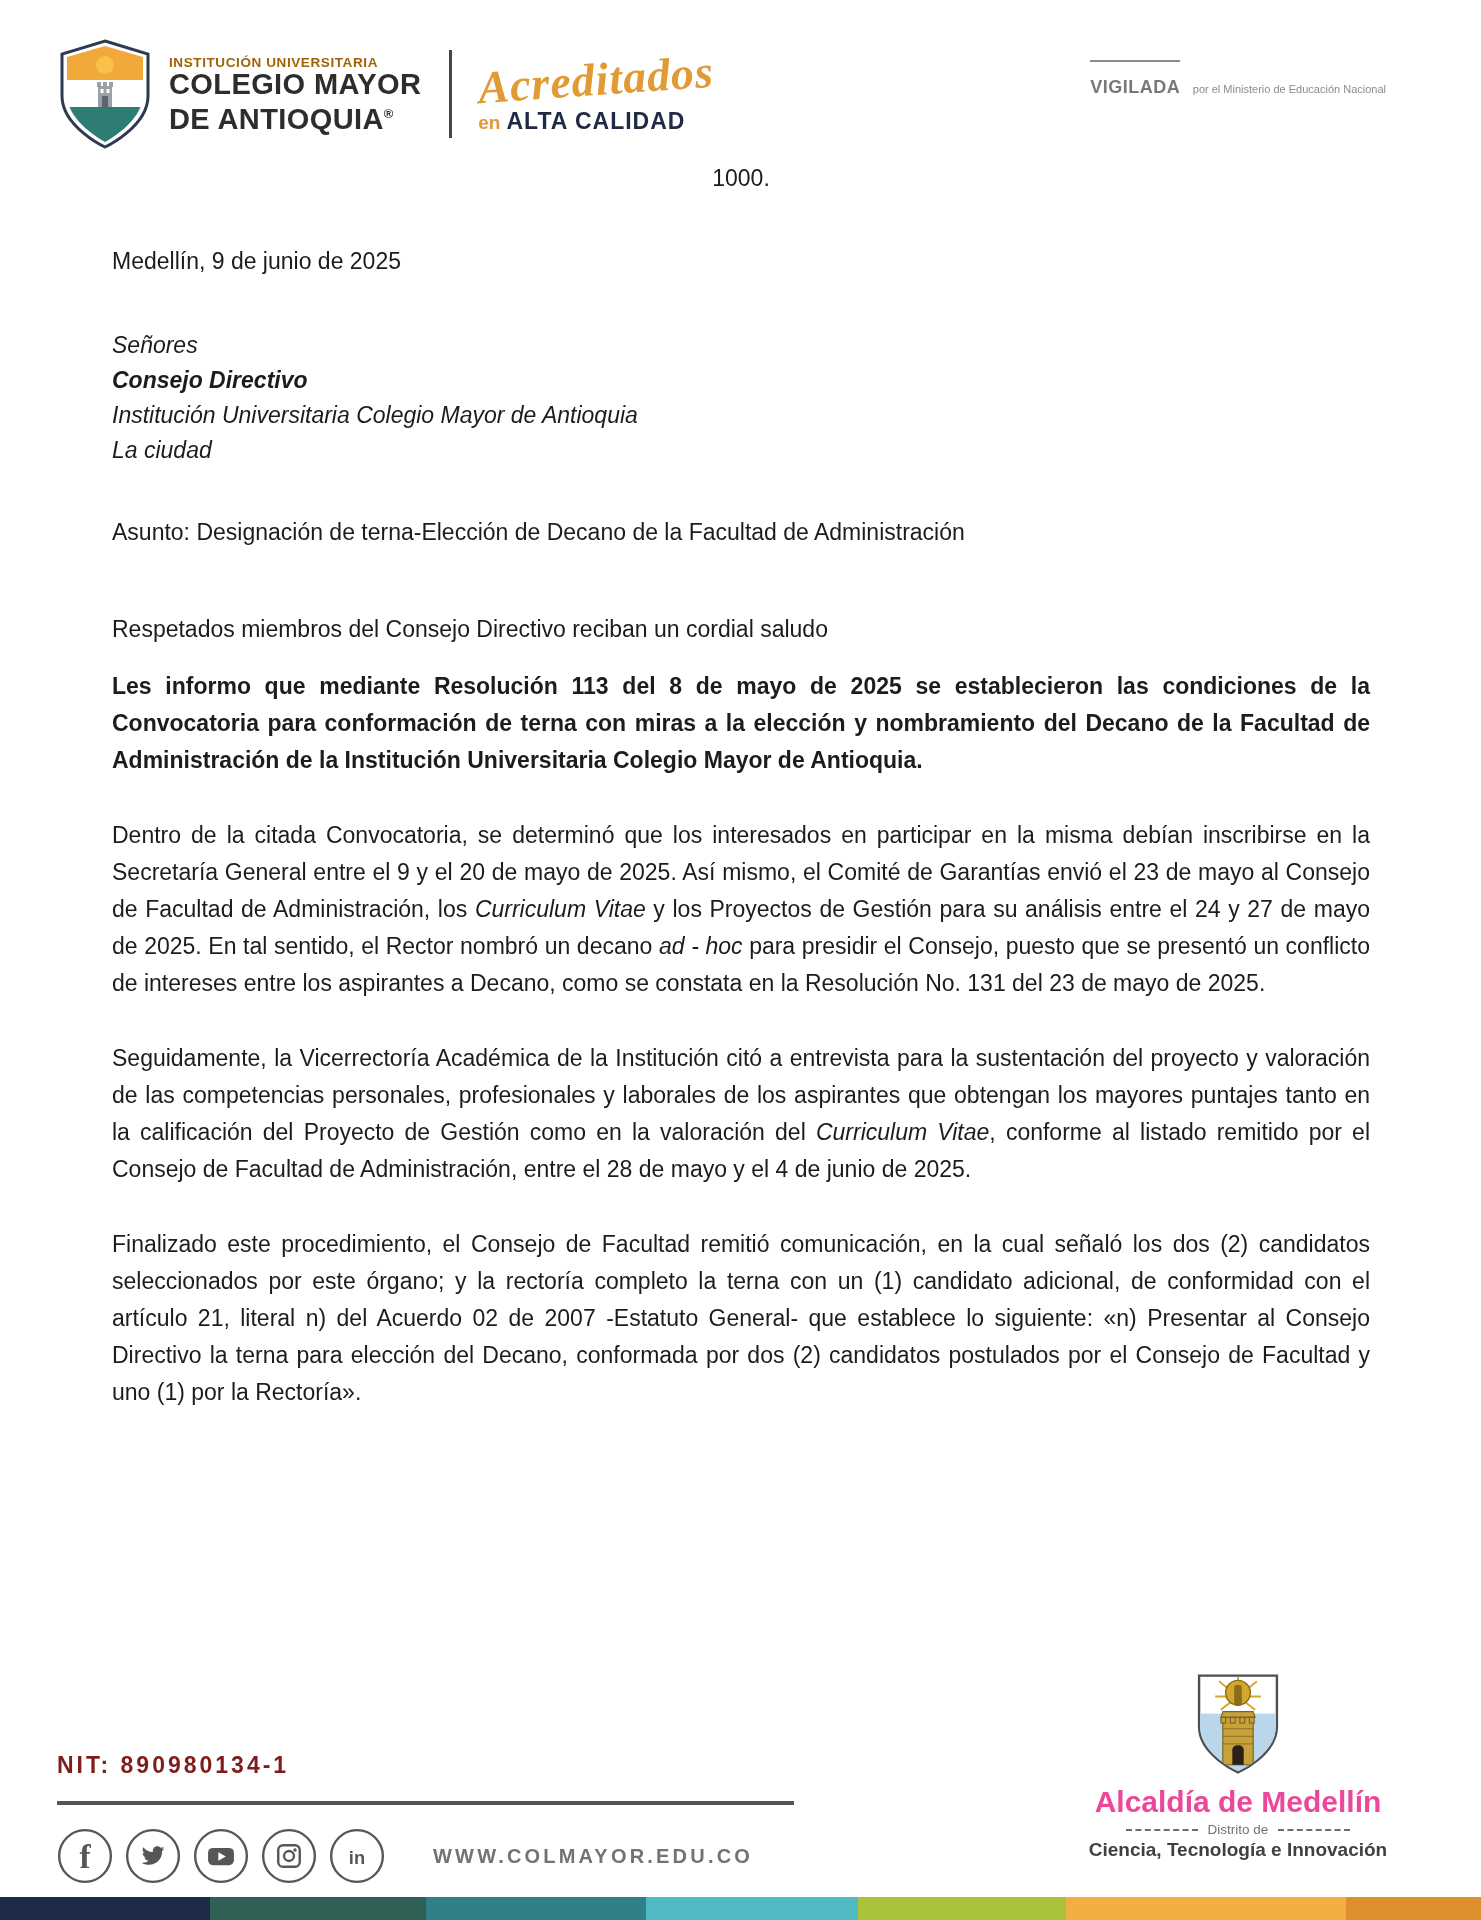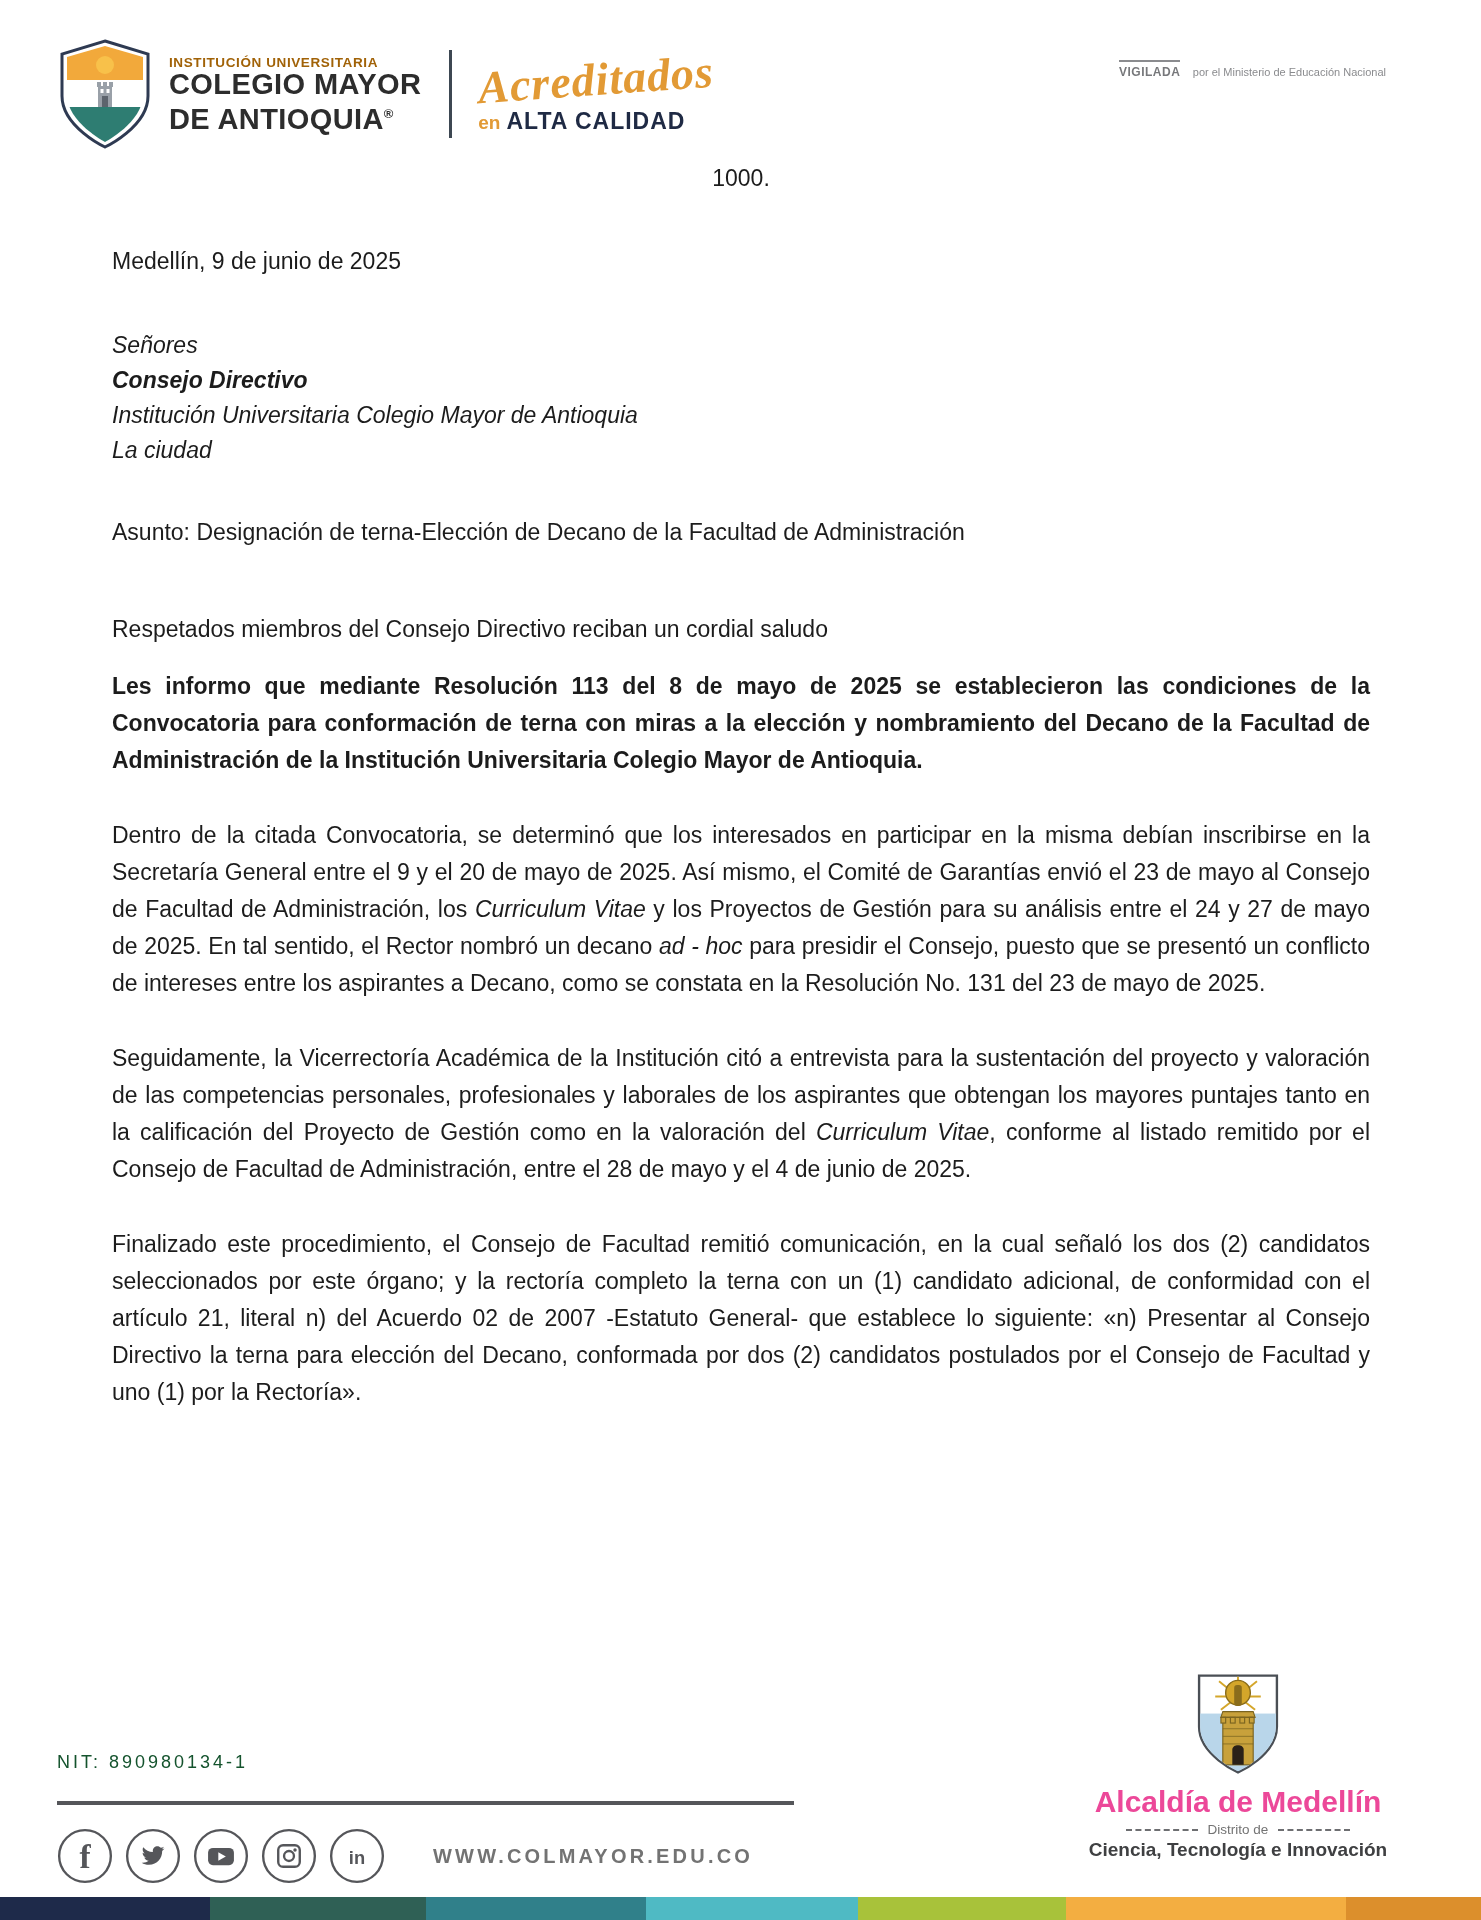--- a/index.html
+++ b/index.html
@@ -19,37 +19,37 @@
   .accr{display:flex;flex-direction:column;align-items:flex-start;margin-top:6px;}
   .accr-script{
     font-family:"Liberation Serif","DejaVu Serif",serif;
     font-style:italic;font-weight:bold;font-size:46px;color:#e29a35;
     transform:rotate(-4deg);line-height:40px;letter-spacing:1px;
   }
   .accr-sub{margin-top:8px;font-size:0;}
   .accr-en{font-size:19px;font-weight:bold;color:#e29a35;margin-right:6px;}
   .accr-bold{font-size:23px;font-weight:bold;color:#1f2a44;letter-spacing:1px;}
   .vigilada{position:absolute;top:60px;right:95px;white-space:nowrap;}
-  .vig-label{display:inline-block;font-size:12px;font-weight:bold;color:#77787b;
-    border-top:2px solid #8a8b8e;padding-top:3px;letter-spacing:.5px;}
+  .vig-label{display:inline-block;font-size:18px;font-weight:bold;color:#77787b;
+    border-top:2px solid #8a8b8e;padding-top:15px;letter-spacing:.5px;}
   .vig-rest{font-size:11px;color:#8a8b8e;margin-left:8px;}
   
   .doc{position:absolute;left:112px;top:160px;width:1258px;font-size:23px;line-height:37px;}
   .ref{text-align:center;margin:0;}
   .dateline{margin:46px 0 0;}
   .recipient{margin:48px 0 0;line-height:35px;font-style:italic;}
   .recipient .bold{font-weight:bold;}
   .subject{margin:46px 0 0;}
   .greeting{margin:60px 0 0;}
   .doc p.para{margin:38px 0 0;text-align:justify;}
   .doc p.para:first-of-type{margin-top:20px;font-weight:bold;}
   .it{font-style:italic;}
   
-  .nit{position:absolute;left:57px;top:1752px;font-size:18px;font-weight:normal;
-    color:#14532d;letter-spacing:3px;}
+  .nit{position:absolute;left:57px;top:1752px;font-size:23px;font-weight:bold;
+    color:#7f1d1d;letter-spacing:3px;}
   .foot-line{position:absolute;left:57px;top:1801px;width:737px;height:4px;background:#55565a;}
   .social-row{position:absolute;left:57px;top:1828px;display:flex;align-items:center;}
   .soc{width:56px;height:56px;margin-right:12px;display:block;}
   .soc svg{width:56px;height:56px;display:block;}
   .www{font-size:20px;font-weight:bold;color:#737373;letter-spacing:3.2px;margin-left:36px;}
   .alcaldia{position:absolute;right:78px;top:1668px;width:330px;text-align:center;}
   .alc-shield{width:96px;height:112px;}
   .alc-title{font-size:30px;font-weight:bold;color:#ec4899;line-height:32px;margin-top:2px;}
   .alc-distrito{display:flex;align-items:center;justify-content:center;margin-top:4px;}
   .alc-distrito .dash{flex:0 0 72px;height:0;border-top:2px dashed #6d6e71;}

